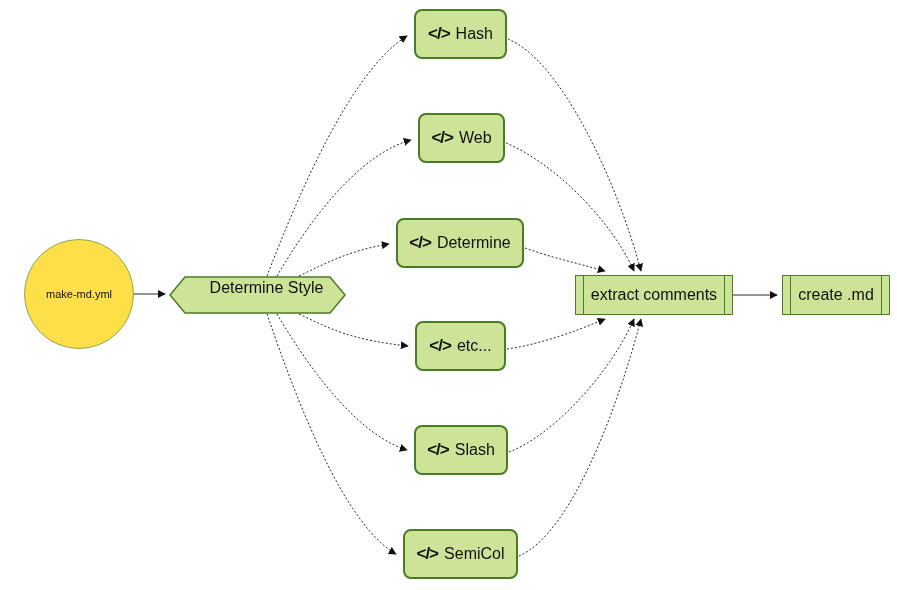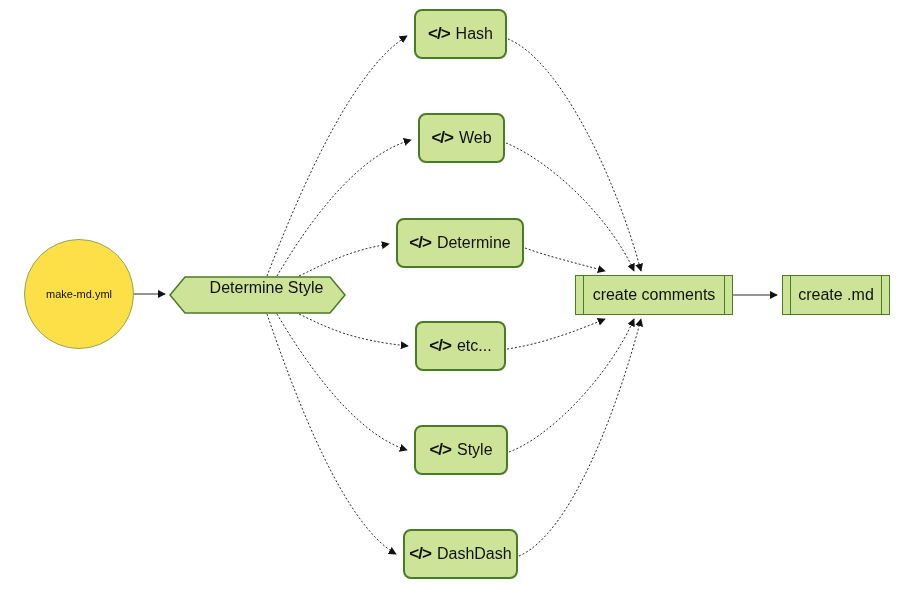--- a/index.html
+++ b/index.html
@@ -127,30 +127,30 @@
   <div class="node box box-dashdash">
     <span class="icon">&lt;/&gt;</span>
     <span>Determine</span>
   </div>
   <div class="node box box-etc">
     <span class="icon">&lt;/&gt;</span>
     <span>etc...</span>
   </div>
   <div class="node box box-hash">
     <span class="icon">&lt;/&gt;</span>
-    <span>Style</span>
+    <span>Slash</span>
   </div>
   <div class="node box box-semicol">
     <span class="icon">&lt;/&gt;</span>
-    <span>DashDash</span>
+    <span>SemiCol</span>
   </div>
 
   <div class="node subroutine sub-extract">
     <div class="sub-line l"></div>
-    <span>create comments</span>
+    <span>extract comments</span>
     <div class="sub-line r"></div>
   </div>
   <div class="node subroutine sub-create">
     <div class="sub-line l"></div>
     <span>create .md</span>
     <div class="sub-line r"></div>
   </div>
 
 </div>
 

